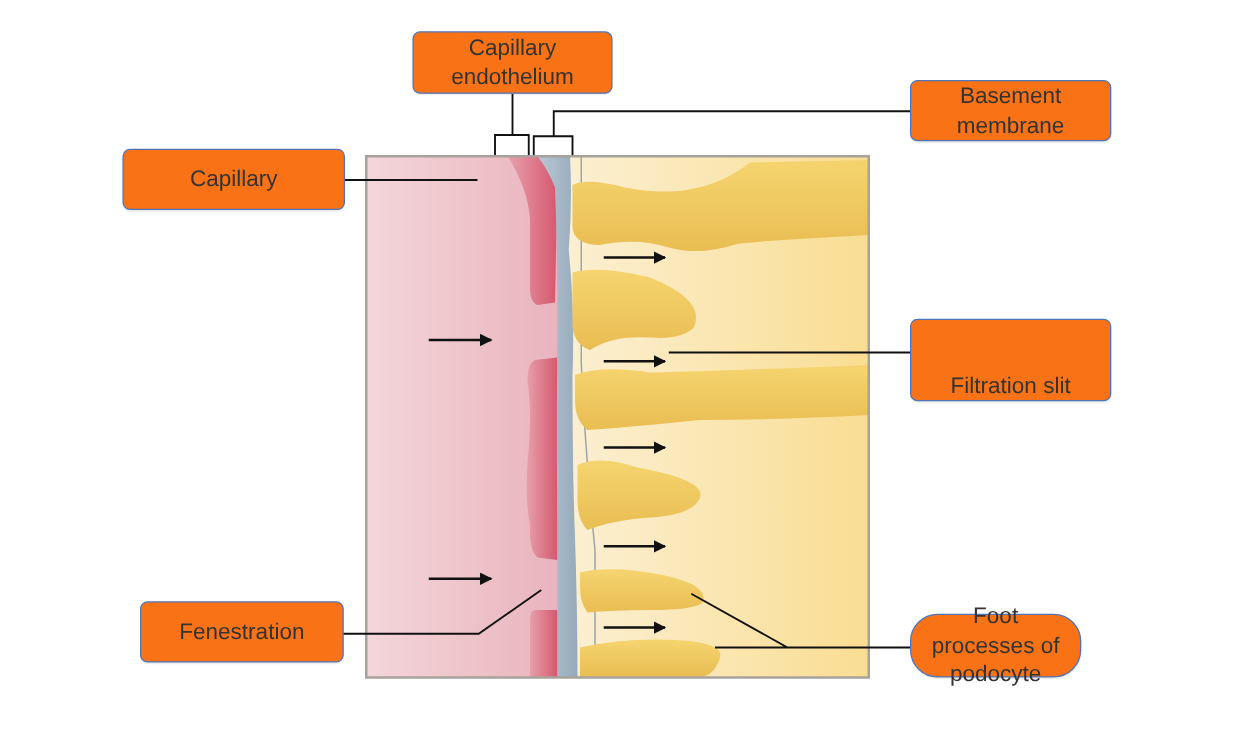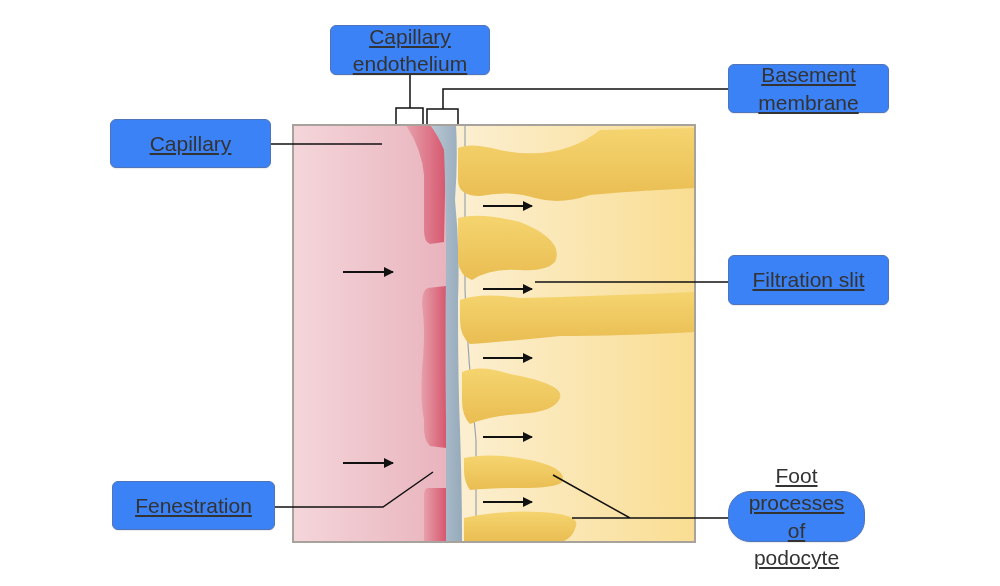--- a/index.html
+++ b/index.html
@@ -1,25 +1,24 @@
 <!DOCTYPE html>
 <html><head>
 <meta charset="utf-8">
 <style>
   html, body { margin: 0; padding: 0; background: #ffffff; }
   body { width: 1000px; height: 586px; position: relative; overflow: hidden;
          font-family: "Liberation Sans", sans-serif; }
   #diagram { position: absolute; left: 0; top: 0; }
   .label-box {
     position: absolute; box-sizing: border-box;
-    background: #3b82f6; border: 1.5px solid #4f74b8; border-radius: 6px;
+    background: #f97316; border: 1.5px solid #4f74b8; border-radius: 6px;
     display: flex; align-items: center; justify-content: center; text-align: center;
-    font-size: 21px; color: #333333; line-height: 1.3;
+    font-size: 18px; color: #333333; line-height: 1.3;
     box-shadow: 0 1px 1px rgba(0,0,0,0.08);
-    text-decoration: underline;
   }
 </style>
 </head>
 <body>
 
 <svg id="diagram" width="1000" height="586" viewBox="0 0 1000 586">
   <defs>
     <linearGradient id="capGrad" x1="0" y1="0" x2="1" y2="0">
       <stop offset="0" stop-color="#f4d6da"></stop>
       <stop offset="1" stop-color="#e9b3bd"></stop>
@@ -92,24 +91,24 @@
     <path d="M553,475 L630,518 L729,518 M572,518 L630,518"></path>
   </g>
 </svg>
 
 <div class="label-box" style="left:330px; top:25px; width:160px; height:50px;">
   <span>Capillary endothelium</span>
 </div>
 <div class="label-box" style="left:728px; top:64px; width:161px; height:49px;justify-content:center;">
   <span>Basement membrane</span>
 </div>
-<div class="label-box" style="left:110px; top:119px; width:161px; height:49px;">
+<div class="label-box" style="left:98px; top:119px; width:178px; height:49px;">
   <span>Capillary</span>
 </div>
-<div class="label-box" style="left:728px; top:255px; width:161px; height:50px;">
+<div class="label-box" style="left:728px; top:255px; width:161px; height:66px;align-items:flex-end;">
   <span>Filtration slit</span>
 </div>
 <div class="label-box" style="left:112px; top:481px; width:163px; height:49px;">
   <span>Fenestration</span>
 </div>
 <div class="label-box" style="left:728px; top:491px; width:137px; height:51px; padding:0 14px;border-radius:22px;">
   <span>Foot processes of podocyte</span>
 </div>
 
 </body></html>

